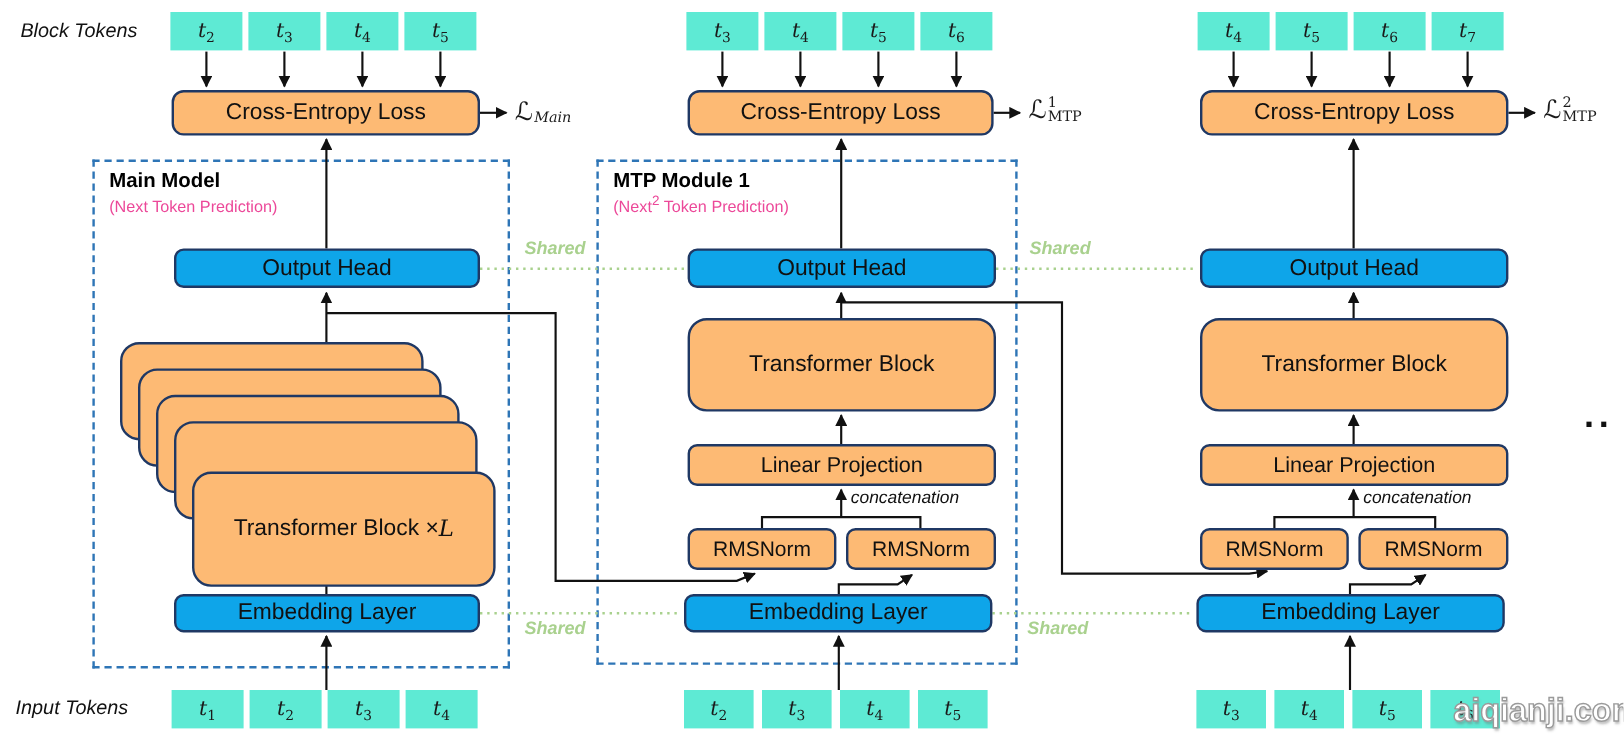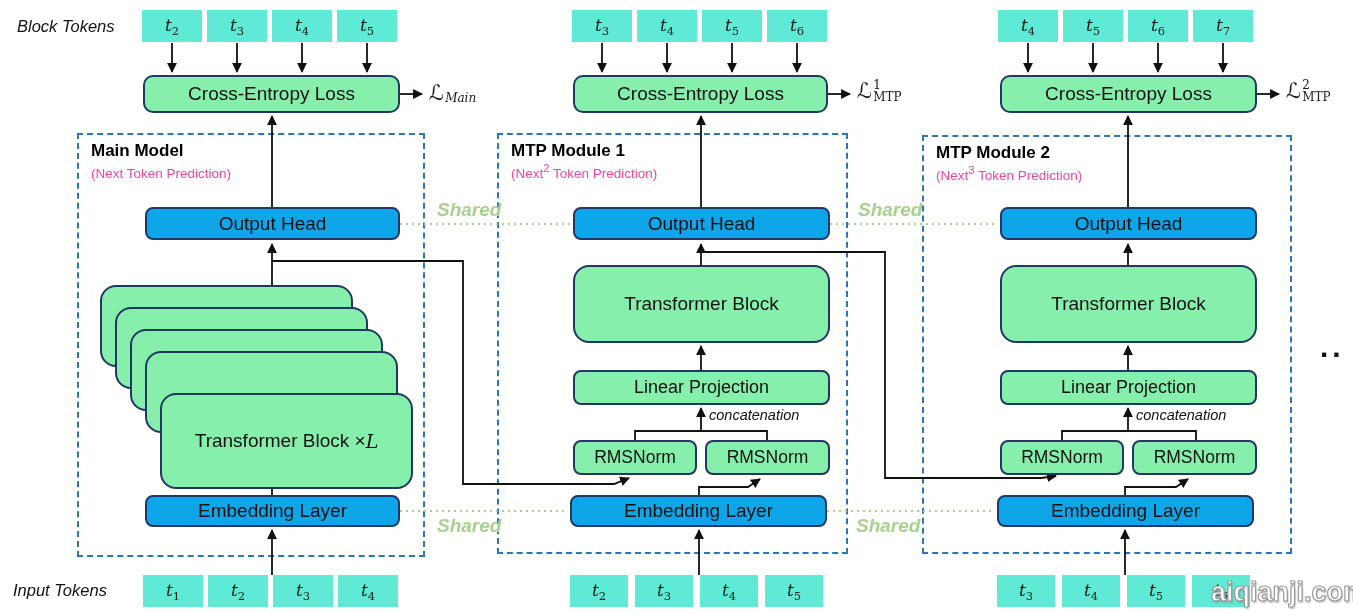--- a/index.html
+++ b/index.html
@@ -1,33 +1,33 @@
 <!DOCTYPE html>
 <html><head>
 <meta charset="utf-8">
 <style>
   html,body{margin:0;padding:0;background:#fff}
   .stage{position:relative;width:1353px;height:615px;background:#ffffff;overflow:hidden;
          font-family:"Liberation Sans",sans-serif;color:#1a1a1a}
   svg.wires{position:absolute;left:0;top:0;width:1353px;height:615px;z-index:1}
   .k{stroke:#111111;stroke-width:1.8;fill:none}
   .g{stroke:#A9D18E;stroke-width:2;stroke-dasharray:2 4;fill:none}
-  .box{position:absolute;z-index:2;box-sizing:border-box;background:#86efac;border:2px solid #1F3864;
+  .box{position:absolute;z-index:2;box-sizing:border-box;background:#fdba74;border:2px solid #1F3864;
        display:flex;align-items:center;justify-content:center;font-size:19px;color:#111;white-space:nowrap}
   .green{background:#0ea5e9}
   .r8{border-radius:8px}.r10{border-radius:10px}.r16{border-radius:16px}
   .plain{z-index:2}
   .tok{position:absolute;z-index:2;background:#5eead4;height:32px;text-align:center;line-height:31px;font-size:17px}
   .tvar{font-family:"DejaVu Serif",serif;font-style:italic}
   .tsub{font-size:11.5px;font-family:"DejaVu Serif",serif}
   .lbl{position:absolute;z-index:3;font-size:16.5px;font-style:italic;white-space:nowrap;color:#111}
   .dashed{position:absolute;z-index:0;box-sizing:border-box;border:2.5px dashed #2E75B6}
   .mtitle{font-size:17px;font-weight:bold;padding:6px 0 0 12px;color:#000;white-space:nowrap}
   .msub{font-size:13.5px;padding:1px 0 0 12px;color:#ec4899;white-space:nowrap}
-  .shared{position:absolute;z-index:3;color:#A9D18E;font-style:italic;font-size:19px;font-weight:600;white-space:nowrap}
+  .shared{position:absolute;z-index:3;color:#A9D18E;font-style:italic;font-size:15px;font-weight:600;white-space:nowrap}
   .loss{position:absolute;z-index:3;display:flex;align-items:center;white-space:nowrap}
   .loss-sym{font-size:21px;font-family:"DejaVu Sans",sans-serif}
   .loss-stack{display:inline-flex;flex-direction:column;line-height:1;margin-left:1px;justify-content:center}
   .sup,.subr{font-size:12px;font-family:"DejaVu Serif",serif}
   .sup:empty{height:9px}
   .subr.it{font-style:italic}
   .concat{position:absolute;z-index:3;font-size:14.5px;font-style:italic;white-space:nowrap;color:#111}
   .mathvar{font-family:"DejaVu Serif",serif;font-style:italic}
   .wm{position:absolute;z-index:5;font-size:27px;font-weight:600;color:#ffffff;
       -webkit-text-stroke:1.2px #9a9a9a;text-shadow:1px 2px 2px rgba(110,110,110,.45);white-space:nowrap}
@@ -39,24 +39,20 @@
 <div class="stage">
 
   <div class="dashed" style="left:77px;top:133px;width:348px;height:424px">
     <div class="mtitle">Main Model</div>
     <div class="msub"><span>(Next</span><sup></sup><span> Token Prediction)</span></div>
   </div>
   <div class="dashed" style="left:497px;top:133px;width:351px;height:421px">
     <div class="mtitle">MTP Module 1</div>
     <div class="msub"><span>(Next</span><sup>2</sup><span> Token Prediction)</span></div>
   </div>
-  <div class="dashed" style="left:922px;top:135px;width:370px;height:419px">
-    <div class="mtitle">MTP Module 2</div>
-    <div class="msub"><span>(Next</span><sup>3</sup><span> Token Prediction)</span></div>
-  </div>
 
   <svg class="wires">
     <defs>
       <marker id="ah" viewBox="0 0 10 10" refX="9" refY="5" markerWidth="5.5" markerHeight="5.5" orient="auto-start-reverse">
         <path d="M0,0 L10,5 L0,10 z" fill="#111111"></path>
       </marker>
     </defs>
     <g>
 
       <path class="k" marker-end="url(#ah)" d="M172,43 L172,72"></path>

